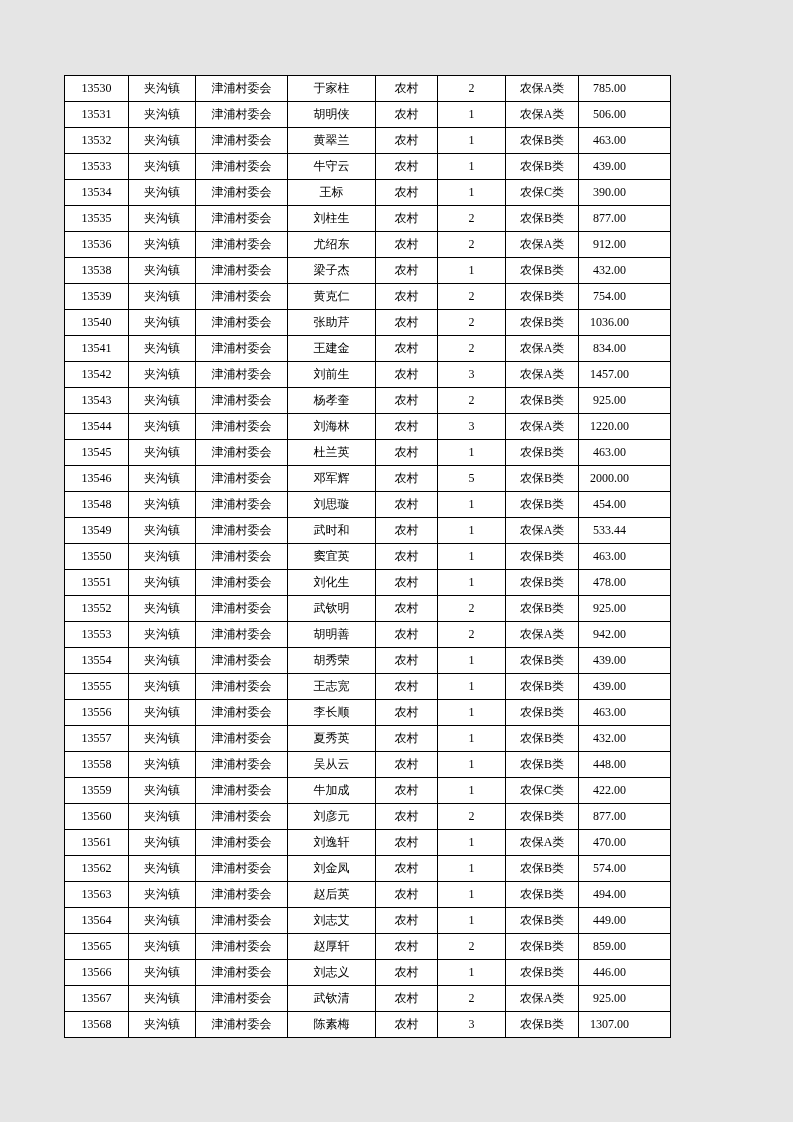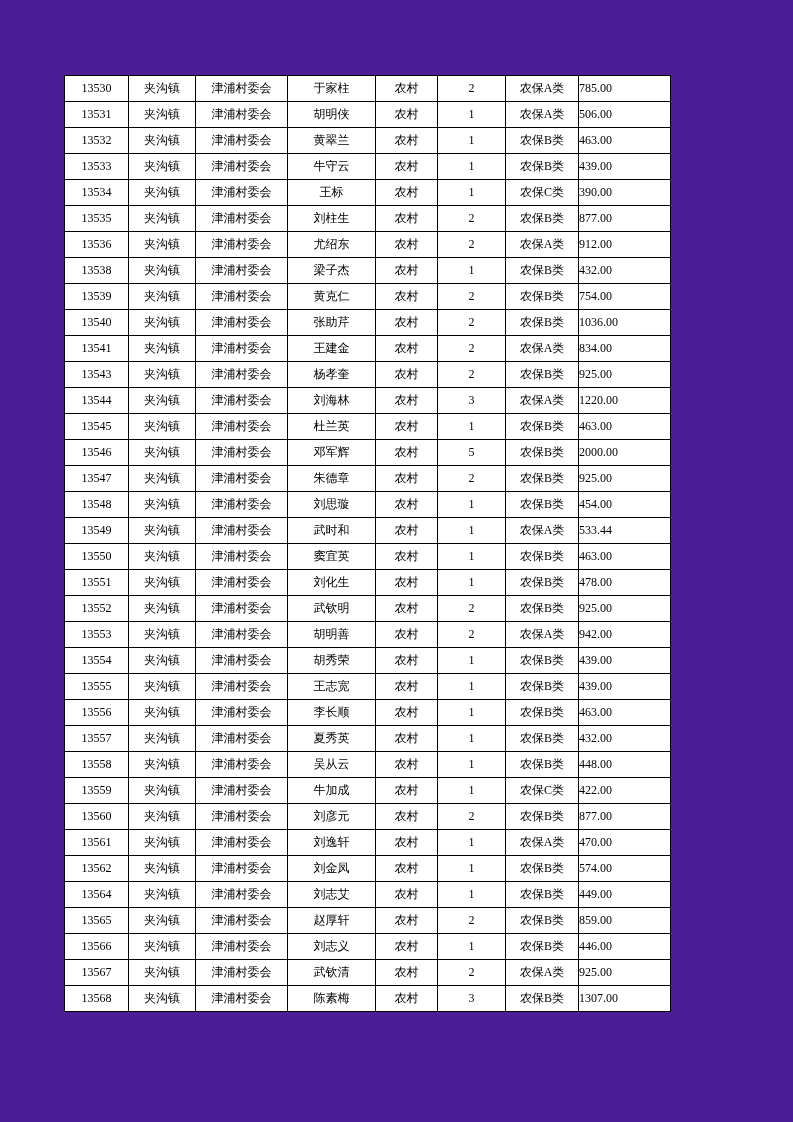--- a/index.html
+++ b/index.html
@@ -7,41 +7,41 @@
   body {
     height: 1122px;
     font-family: "Liberation Serif", serif;
     color: #000000;
     overflow: hidden;
   }
   .page {
     position: relative;
     width: 793px;
     height: 1122px;
-    background: #4c1d95;
+    background: #e5e5e5;
   }
   table.data-table {
     position: absolute;
     left: 64px;
     top: 75px;
     border-collapse: collapse;
     table-layout: fixed;
   }
   table.data-table td {
     border: 1px solid #000000;
     height: 25px;
     font-size: 12px;
     line-height: 25px;
     text-align: center;
     white-space: nowrap;
     overflow: hidden;
     background: #ffffff;
   }
   table.data-table td.amount {
-    text-align: left;
+    text-align: center;
     padding-right: 30px;
   }
   col.c-id     { width: 64px; }
   col.c-town   { width: 67px; }
   col.c-vill   { width: 92px; }
   col.c-name   { width: 88px; }
   col.c-type   { width: 62px; }
   col.c-count  { width: 68px; }
   col.c-cat    { width: 73px; }
   col.c-amount { width: 92px; }
@@ -166,20 +166,30 @@
           <td>13541</td>
           <td>夹沟镇</td>
           <td>津浦村委会</td>
           <td>王建金</td>
           <td>农村</td>
           <td>2</td>
           <td>农保A类</td>
           <td class="amount">834.00</td>
         </tr>
         <tr>
+          <td>13542</td>
+          <td>夹沟镇</td>
+          <td>津浦村委会</td>
+          <td>刘前生</td>
+          <td>农村</td>
+          <td>3</td>
+          <td>农保A类</td>
+          <td class="amount">1457.00</td>
+        </tr>
+        <tr>
           <td>13543</td>
           <td>夹沟镇</td>
           <td>津浦村委会</td>
           <td>杨孝奎</td>
           <td>农村</td>
           <td>2</td>
           <td>农保B类</td>
           <td class="amount">925.00</td>
         </tr>
         <tr>
@@ -204,30 +214,20 @@
         </tr>
         <tr>
           <td>13546</td>
           <td>夹沟镇</td>
           <td>津浦村委会</td>
           <td>邓军辉</td>
           <td>农村</td>
           <td>5</td>
           <td>农保B类</td>
           <td class="amount">2000.00</td>
-        </tr>
-        <tr>
-          <td>13547</td>
-          <td>夹沟镇</td>
-          <td>津浦村委会</td>
-          <td>朱德章</td>
-          <td>农村</td>
-          <td>2</td>
-          <td>农保B类</td>
-          <td class="amount">925.00</td>
         </tr>
         <tr>
           <td>13548</td>
           <td>夹沟镇</td>
           <td>津浦村委会</td>
           <td>刘思璇</td>
           <td>农村</td>
           <td>1</td>
           <td>农保B类</td>
           <td class="amount">454.00</td>
@@ -364,20 +364,30 @@
         </tr>
         <tr>
           <td>13562</td>
           <td>夹沟镇</td>
           <td>津浦村委会</td>
           <td>刘金凤</td>
           <td>农村</td>
           <td>1</td>
           <td>农保B类</td>
           <td class="amount">574.00</td>
+        </tr>
+        <tr>
+          <td>13563</td>
+          <td>夹沟镇</td>
+          <td>津浦村委会</td>
+          <td>赵后英</td>
+          <td>农村</td>
+          <td>1</td>
+          <td>农保B类</td>
+          <td class="amount">494.00</td>
         </tr>
         <tr>
           <td>13564</td>
           <td>夹沟镇</td>
           <td>津浦村委会</td>
           <td>刘志艾</td>
           <td>农村</td>
           <td>1</td>
           <td>农保B类</td>
           <td class="amount">449.00</td>

